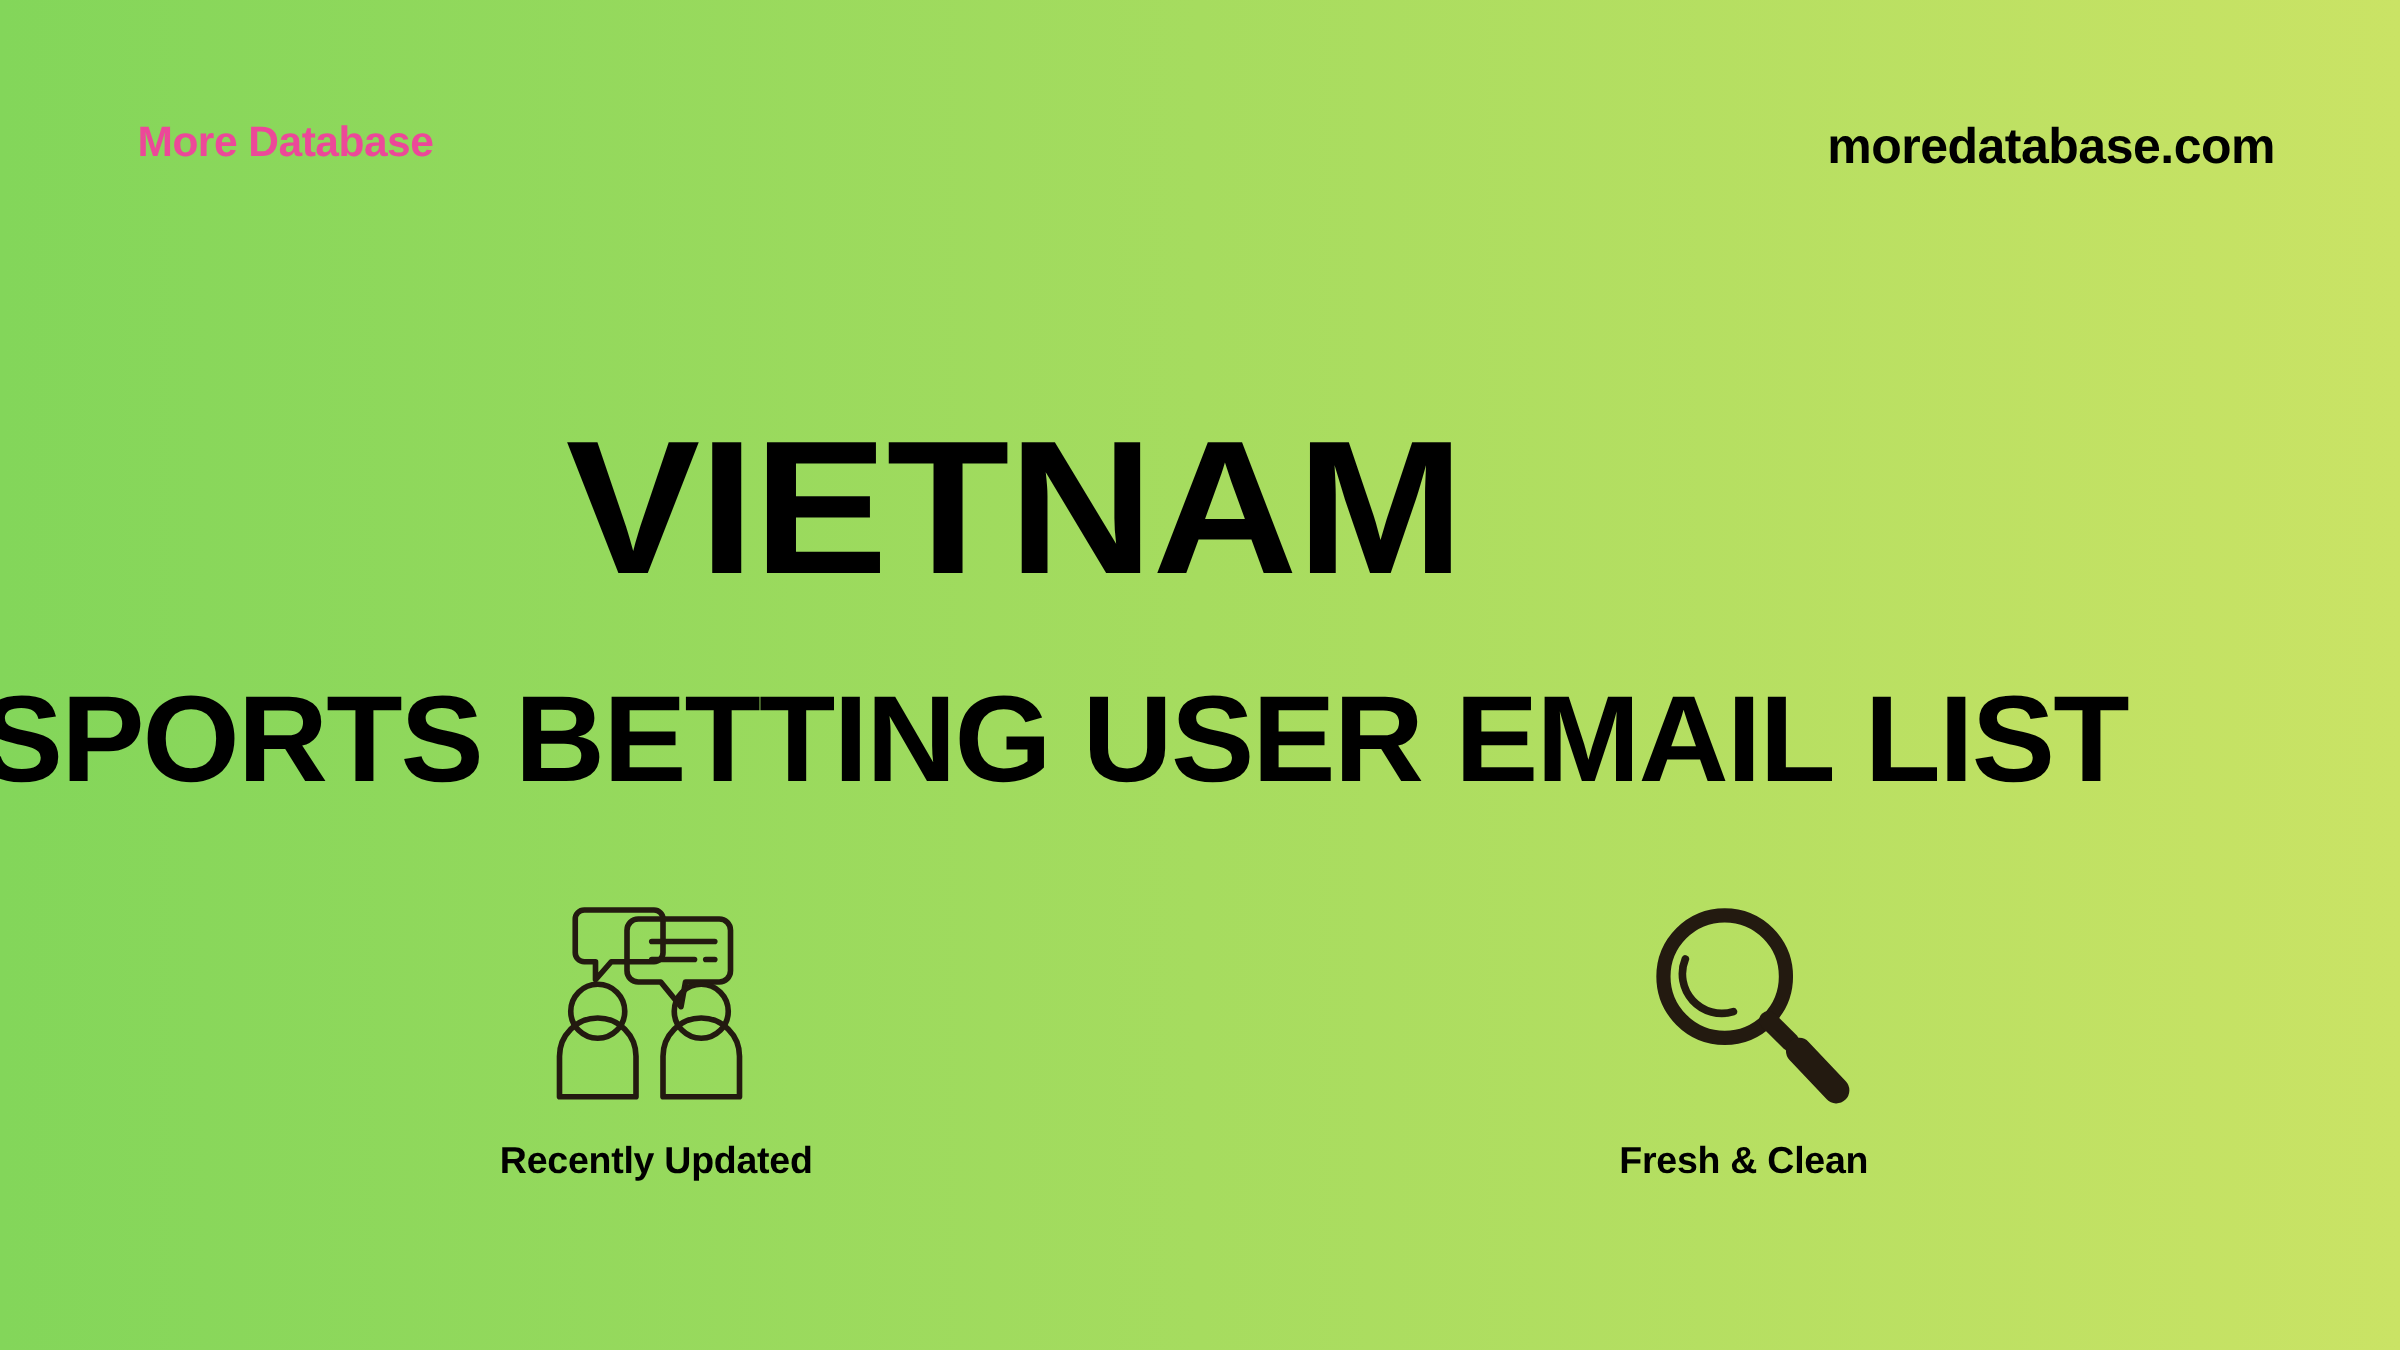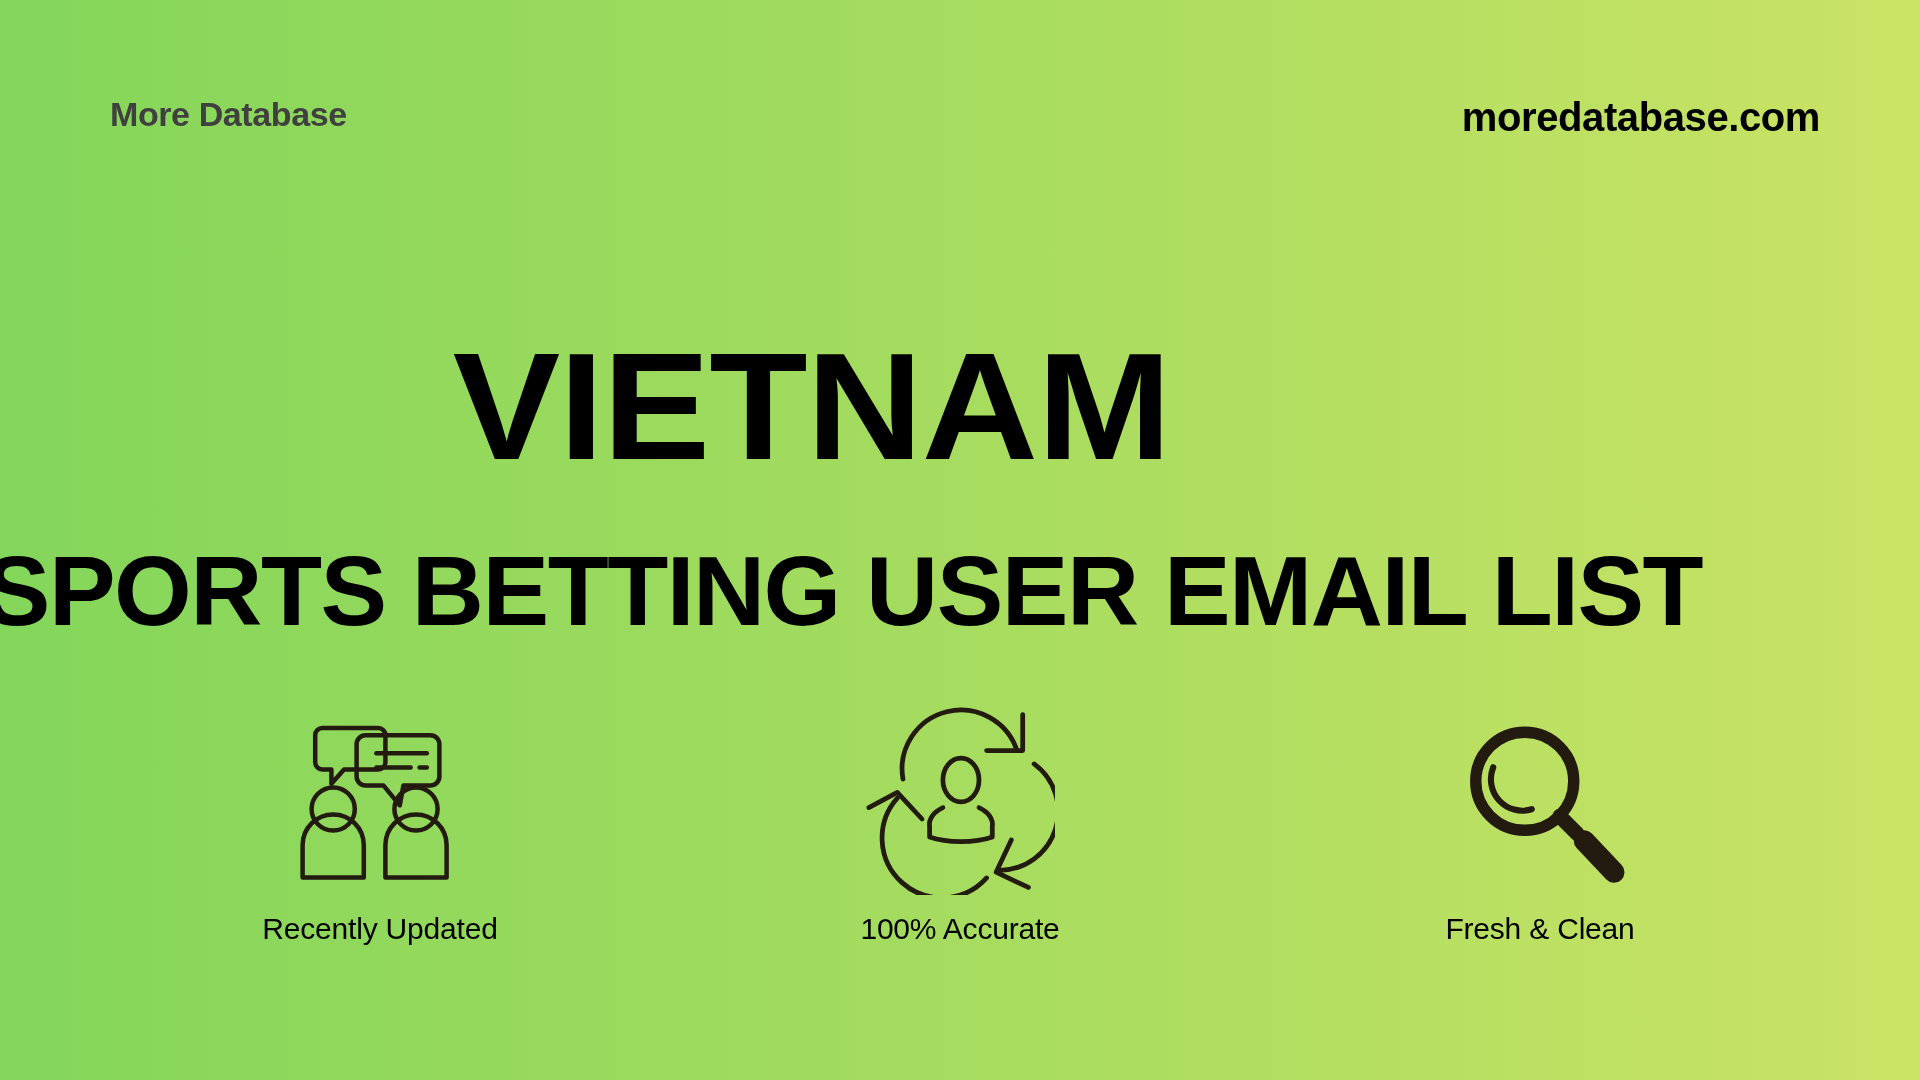--- a/index.html
+++ b/index.html
@@ -17,21 +17,21 @@
     width:1920px;
     height:200px;
     display:flex;
     align-items:flex-start;
     justify-content:space-between;
     padding: 95px 100px 0 110px;
   }
   .brand {
     font-size:34px;
     font-weight:bold;
-    color:#404040;
+    color:#ec4899;
     letter-spacing:-0.4px;
     white-space:nowrap;
   }
   .site-url {
     font-size:40px;
     font-weight:bold;
     color:#000;
     letter-spacing:-0.4px;
     white-space:nowrap;
   }
@@ -83,21 +83,21 @@
   }
   .feature-icon {
     height:200px;
     display:flex;
     align-items:center;
     justify-content:center;
   }
   .feature-label {
     margin-top:12px;
     font-size:30px;
-    font-weight:normal;
+    font-weight:bold;
     color:#000;
     letter-spacing:-0.2px;
     white-space:nowrap;
   }
   svg { display:block; }
 </style>
 </head>
 <body>
 
 <div class="topbar">
@@ -126,39 +126,20 @@
         <circle cx="48" cy="110" r="24"></circle>
         <path d="M14 186 v-36 a34 34 0 0 1 68 0 v36 z"></path>
 
         <circle cx="140" cy="110" r="24"></circle>
         <path d="M106 186 v-36 a34 34 0 0 1 68 0 v36 z"></path>
       </svg>
     </div>
     <div class="feature-label">Recently Updated</div>
   </div>
 
-  <div class="feature">
-    <div class="feature-icon">
-      <svg width="190" height="190" viewBox="0 0 200 200" fill="none" stroke="#231a10" stroke-width="5" stroke-linejoin="round" stroke-linecap="round">
-
-        <path d="M40 78 A62 62 0 0 1 160 48"></path>
-        <path d="M128 48 L166 48 L166 10"></path>
-
-        <path d="M178 62 A62 62 0 0 1 142 174"></path>
-        <path d="M154 142 L138 176 L172 192"></path>
-
-        <path d="M128 182 A62 62 0 0 1 34 98"></path>
-        <path d="M60 120 L34 92 L4 108"></path>
-
-        <ellipse cx="101" cy="79" rx="19" ry="23"></ellipse>
-        <path d="M82 108 a34 22 0 0 0 -14 20 v11 a46 16 0 0 0 66 0 v-11 a34 22 0 0 0 -14 -20"></path>
-      </svg>
-    </div>
-    <div class="feature-label">100% Accurate</div>
-  </div>
 
   <div class="feature">
     <div class="feature-icon">
       <svg width="175" height="175" viewBox="0 0 200 200" fill="none" stroke="#231a10" stroke-linejoin="round" stroke-linecap="round">
 
         <circle cx="82" cy="78" r="56" stroke-width="13"></circle>
 
         <path d="M46 62 a36 36 0 0 0 44 48" stroke-width="7"></path>
 
         <line x1="122" y1="118" x2="142" y2="138" stroke-width="17"></line>

